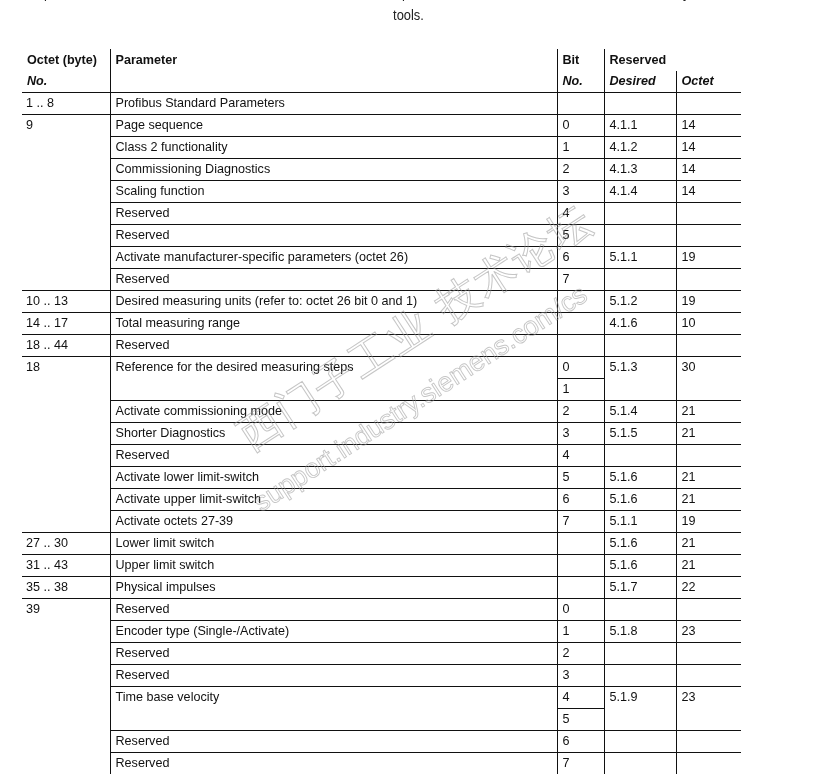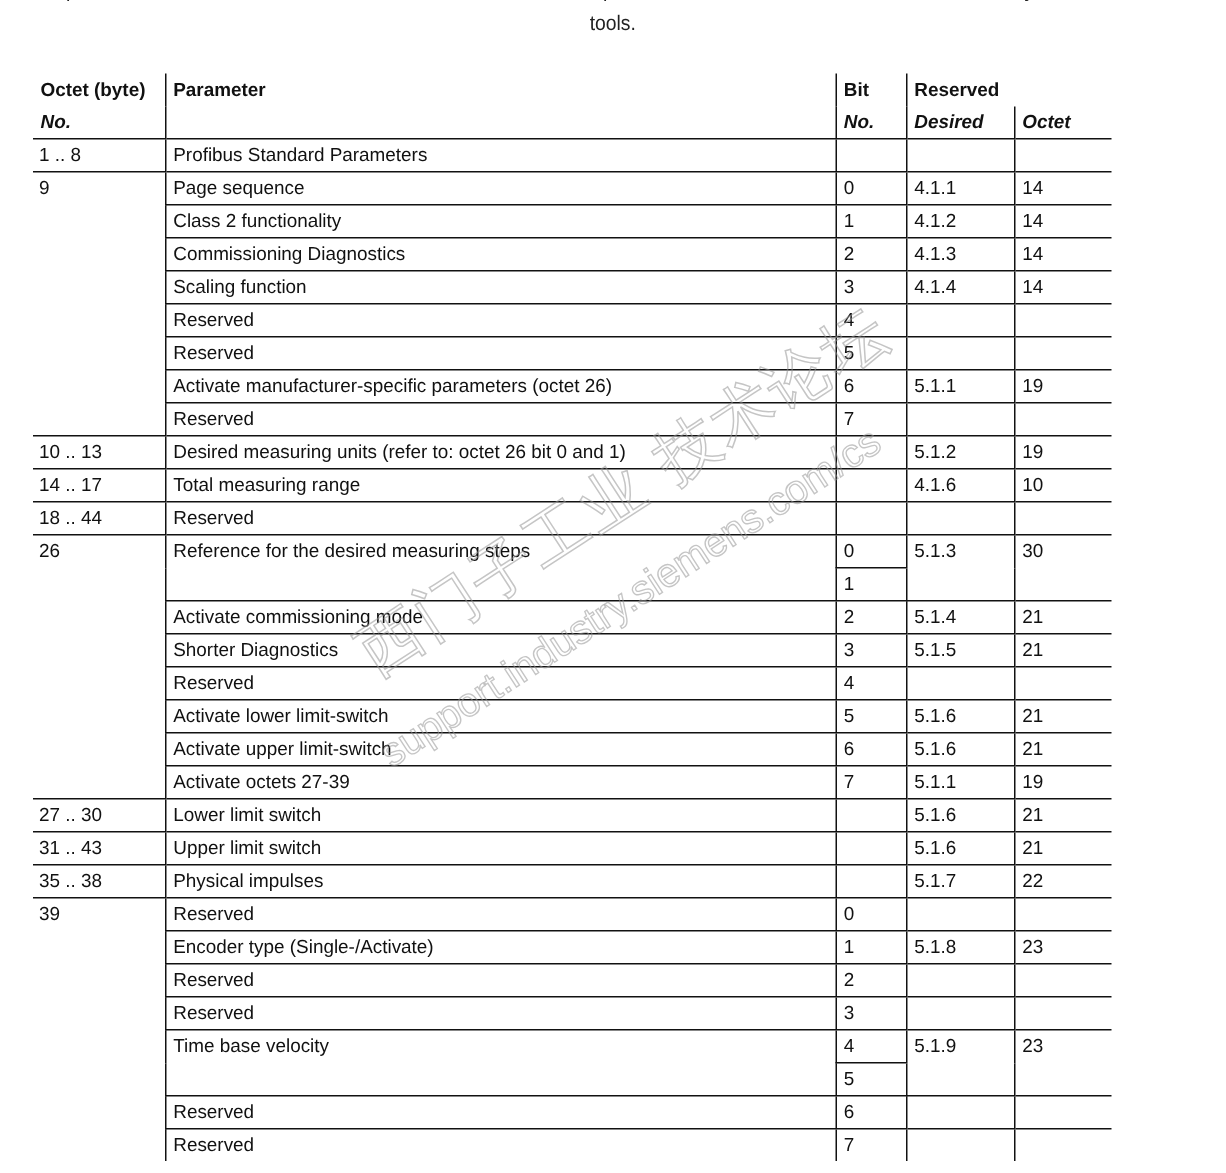--- a/index.html
+++ b/index.html
@@ -175,21 +175,21 @@
         <td class="vl bb">10</td>
       </tr>
       <tr>
         <td class="oct bb" rowspan="1">18 .. 44</td>
         <td class="vl bb">Reserved</td>
         <td class="vl bb"></td>
         <td class="vl bb"></td>
         <td class="vl bb"></td>
       </tr>
       <tr>
-        <td class="oct bb" rowspan="8">26</td>
+        <td class="oct bb" rowspan="8">18</td>
         <td class="vl bb" rowspan="2">Reference for the desired measuring steps</td>
         <td class="vl" style="border-bottom: 1.5px solid rgb(17, 17, 17);">0</td>
         <td class="vl bb" rowspan="2">5.1.3</td>
         <td class="vl bb" rowspan="2">30</td>
       </tr>
       <tr>
         <td class="vl bb">1</td>
       </tr>
       <tr>
         <td class="vl bb">Activate commissioning mode</td>

